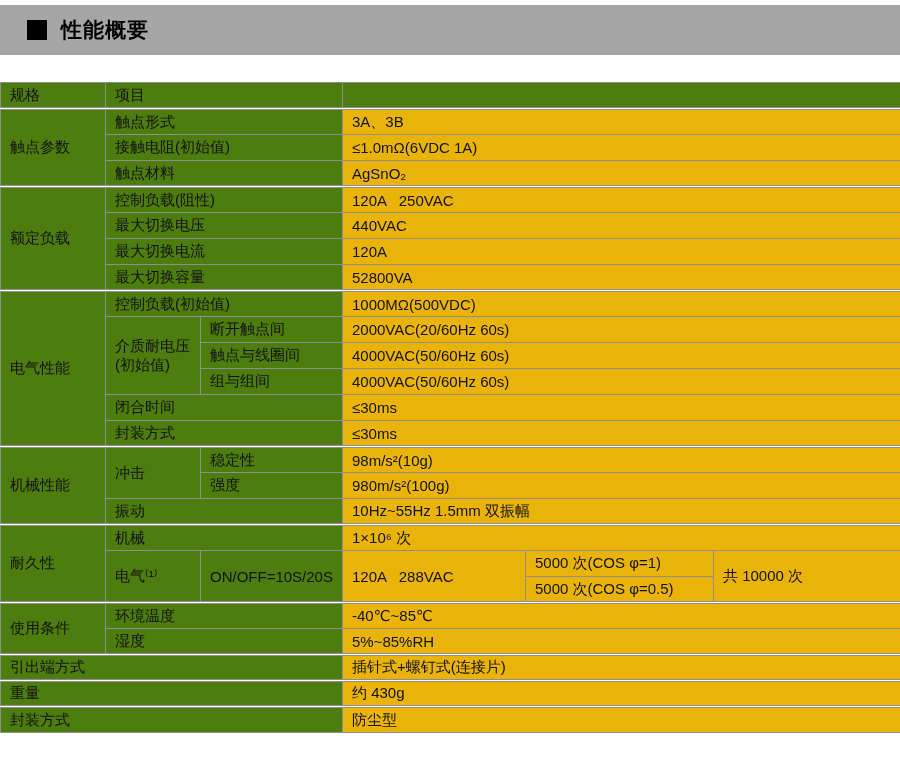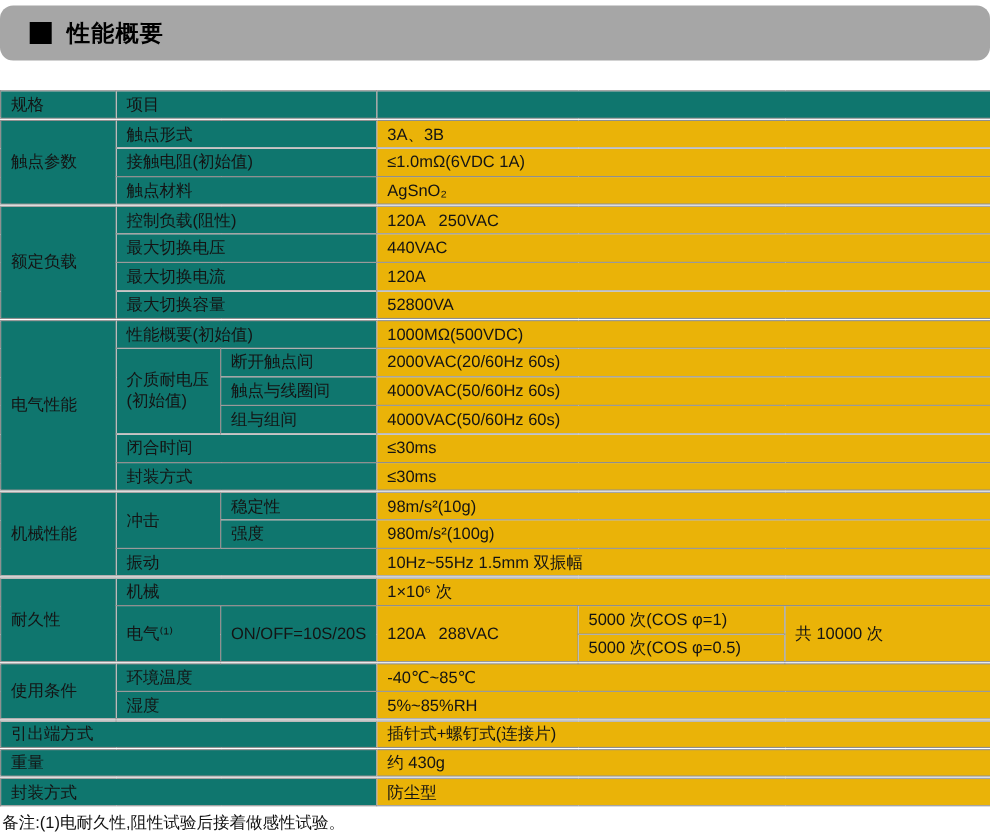--- a/index.html
+++ b/index.html
@@ -11,21 +11,20 @@
     color: #141414;
   }
   .page { width: 900px; padding-top: 5px; }
 
   
   .title-bar {
     width: 900px; height: 50px;
     background: #a6a6a6;
     display: flex; align-items: center;
     padding-left: 27px;
-    border-radius: 12px;
   }
   .title-bar .sq {
     width: 20px; height: 20px;
     background: #000000;
     display: inline-block;
     margin-right: 14px;
   }
   .title-bar .txt {
     font-size: 21px; font-weight: bold; color: #000;
     letter-spacing: 1px;
@@ -40,21 +39,21 @@
     font-size: 15px;
   }
   table.spec td {
     border: 1px solid #8f8f8f;
     height: 26px;
     padding: 1px 6px 1px 9px;
     vertical-align: middle;
     overflow: hidden;
   }
   tr > td:last-child { border-right: none; }
-  td.lbl  { background: #0f766e; }
+  td.lbl  { background: #4d7c0f; }
   td.val  { background: #eab308; white-space: pre-wrap; }
   td.center { text-align: left; padding-left: 2px; padding-right: 2px; }
   td.twoline { white-space: pre-line; line-height: 1.25; }
   tr.gs > td { border-top: 3px double #8f8f8f; }
   tr.tablehead > td { border-top: 1px solid #8f8f8f; }
 
   
   .footnote {
     margin-top: 6px;
     padding-left: 2px;
@@ -116,21 +115,21 @@
       <td class="lbl" colspan="2">最大切换电流</td>
       <td class="val" colspan="3">120A</td>
     </tr>
     <tr>
       <td class="lbl" colspan="2">最大切换容量</td>
       <td class="val" colspan="3">52800VA</td>
     </tr>
 
     <tr class="gs">
       <td class="lbl" rowspan="6">电气性能</td>
-      <td class="lbl" colspan="2">性能概要(初始值)</td>
+      <td class="lbl" colspan="2">控制负载(初始值)</td>
       <td class="val" colspan="3">1000MΩ(500VDC)</td>
     </tr>
     <tr>
       <td class="lbl twoline" rowspan="3">介质耐电压
 (初始值)</td>
       <td class="lbl">断开触点间</td>
       <td class="val" colspan="3">2000VAC(20/60Hz 60s)</td>
     </tr>
     <tr>
       <td class="lbl">触点与线圈间</td>
@@ -199,15 +198,14 @@
       <td class="val" colspan="3">约 430g</td>
     </tr>
     <tr class="gs">
       <td class="lbl" colspan="3">封装方式</td>
       <td class="val" colspan="3">防尘型</td>
     </tr>
 
     </tbody>
   </table>
 
-  <div class="footnote">备注:(1)电耐久性,阻性试验后接着做感性试验。</div>
 
 </div>
 
 </body></html>

